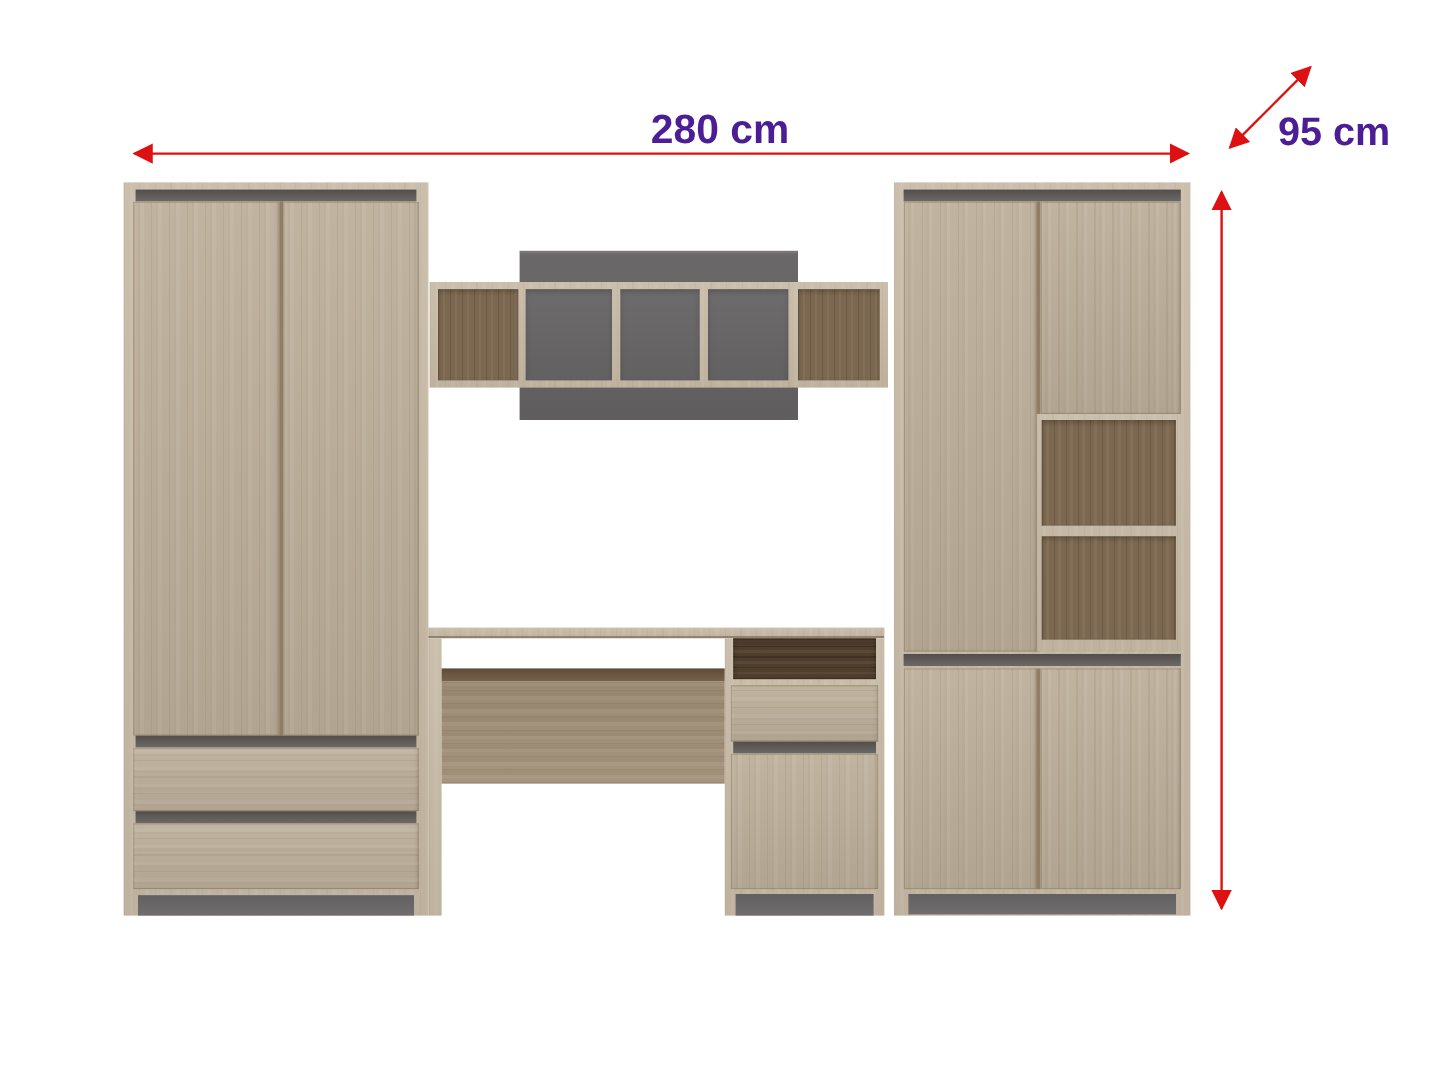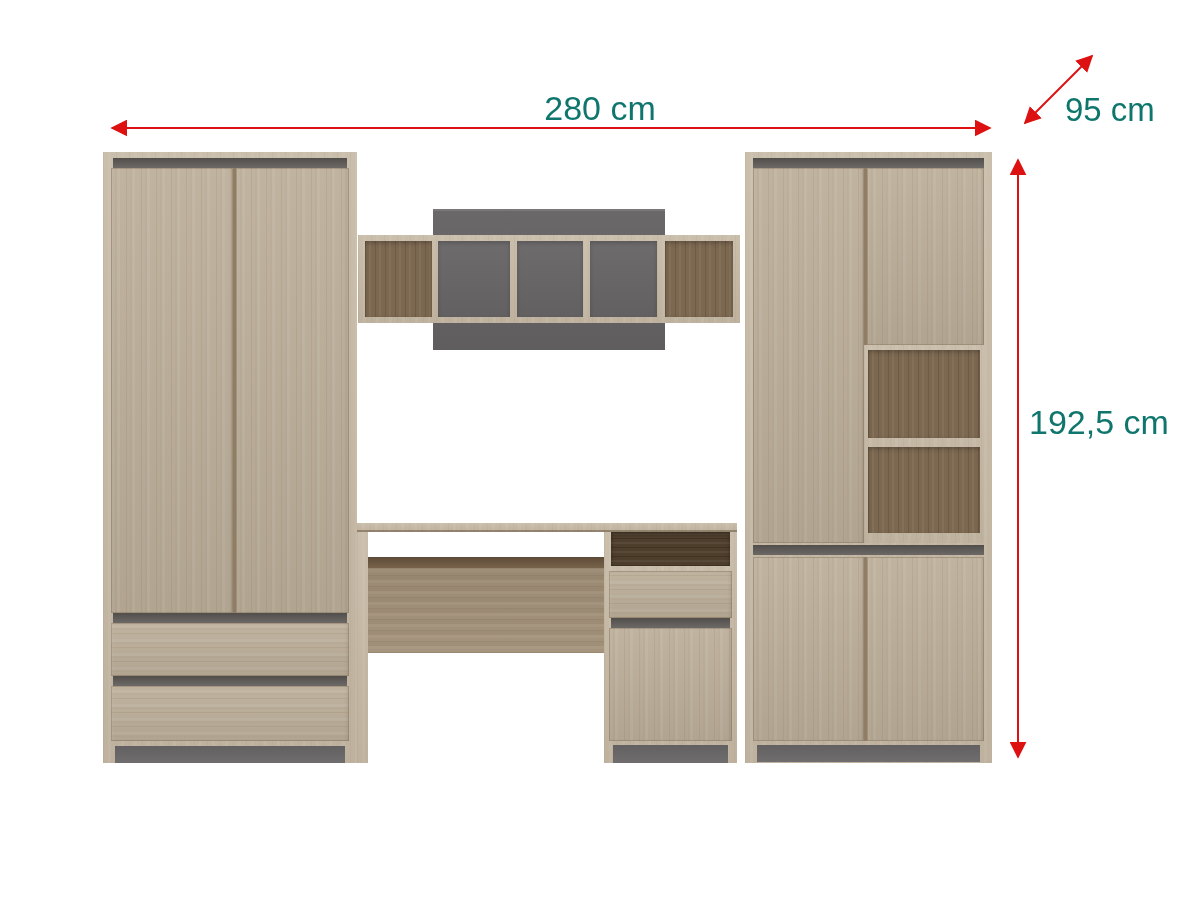--- a/index.html
+++ b/index.html
@@ -54,21 +54,21 @@
   }
   .dark-rail{background:linear-gradient(180deg,#5e4b37,#77634b);}
   .gray-accent{background:linear-gradient(180deg,#504d4b 0%,#5c5957 40%,#6b6866 100%);}
   .comp-gray{background:linear-gradient(180deg,#6e6b6d,#636062);box-shadow:inset 0 2px 4px rgba(0,0,0,0.20);}
   .back-panel{background:linear-gradient(180deg,#6b6869 0%,#605d5f 100%);
               box-shadow:inset 0 2px 0 rgba(255,255,255,0.10);}
   .plinth{background:linear-gradient(180deg,#636062,#706d6f);}
   .seam{background:#8f7d66;}
 
   
-  .dim-label{position:absolute;color:#0f766e;font-size:34px;line-height:1;white-space:nowrap;}
+  .dim-label{position:absolute;color:#4c1d95;font-size:34px;line-height:1;white-space:nowrap;font-weight:bold;}
   .overlay{position:absolute;left:0;top:0;pointer-events:none;}
 </style>
 </head>
 <body>
 
 <div class="canvas">
 
   <div class="abs wood-carcass" style="left:103px;top:152px;width:254px;height:611px;">
     <div class="abs gray-accent" style="left:10px;top:6px;width:234px;height:10px;"></div>
     <div class="abs wood-front" style="left:8px;top:16px;width:122px;height:445px;"></div>
@@ -128,15 +128,14 @@
     </defs>
     <line x1="112" y1="128" x2="990" y2="128" stroke="#dd1111" stroke-width="2" marker-start="url(#ah)" marker-end="url(#ah)"></line>
     <line x1="1025" y1="123" x2="1092" y2="56" stroke="#dd1111" stroke-width="2" marker-start="url(#ah)" marker-end="url(#ah)"></line>
     <line x1="1018" y1="160" x2="1018" y2="757" stroke="#dd1111" stroke-width="2" marker-start="url(#ah)" marker-end="url(#ah)"></line>
   </svg>
 
   <div class="dim-label" style="left:450px;top:91px;width:300px;text-align:center;">280 cm</div>
 
   <div class="dim-label" style="left:1065px;top:93px;font-size:33px;">95 cm</div>
 
-  <div class="dim-label" style="left:1029px;top:405px;">192,5 cm</div>
 
 </div>
 
 </body></html>

